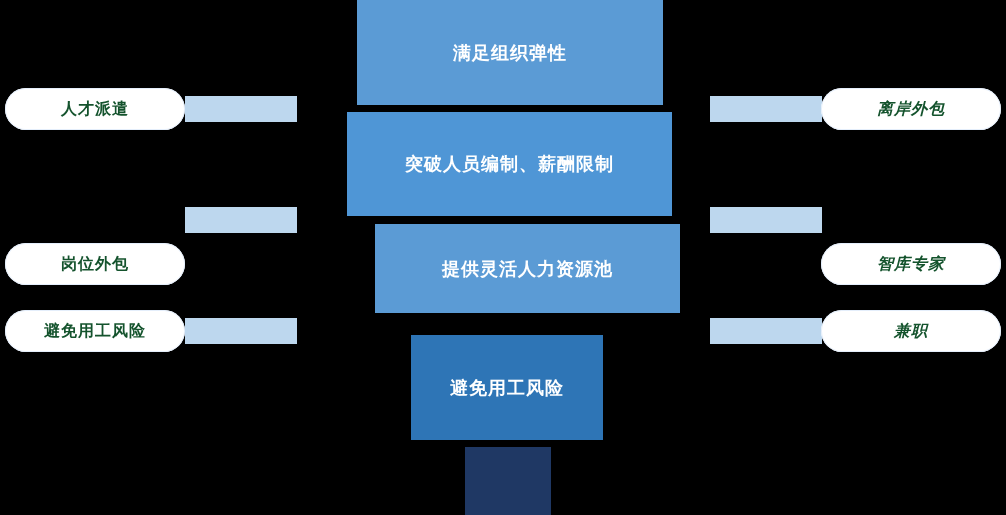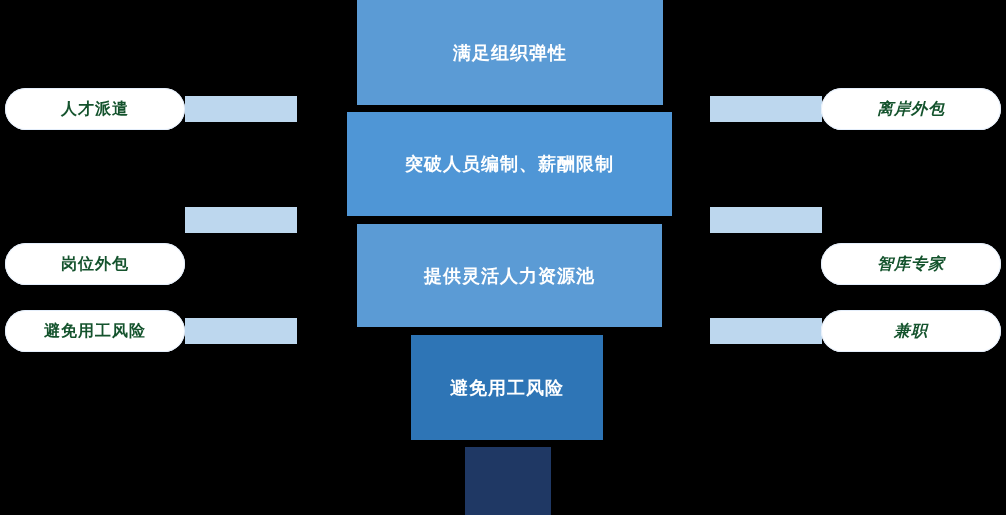--- a/index.html
+++ b/index.html
@@ -25,21 +25,21 @@
       align-items: center;
       justify-content: center;
       color: #ffffff;
       font-weight: bold;
       font-size: 18px;
       letter-spacing: 1px;
       text-align: center;
     }
     .f1 { left: 357px; top: 0;     width: 306px; height: 105px; background: #5b9bd5; }
     .f2 { left: 347px; top: 112px; width: 325px; height: 104px; background: #4f96d6; }
-    .f3 { left: 357px; top: 224px; width: 305px; height: 103px; background: #5b9bd5; }
+    .f3 { left: 375px; top: 224px; width: 305px; height: 89px; background: #5b9bd5; }
     .f4 { left: 411px; top: 335px; width: 192px; height: 105px; background: #2e75b6; }
     .f5 { left: 465px; top: 447px; width: 86px;  height: 68px;  background: #1f3864; }
     
     .pill {
       position: absolute;
       width: 180px;
       height: 42px;
       background: #ffffff;
       border-radius: 21px;
       display: flex;

